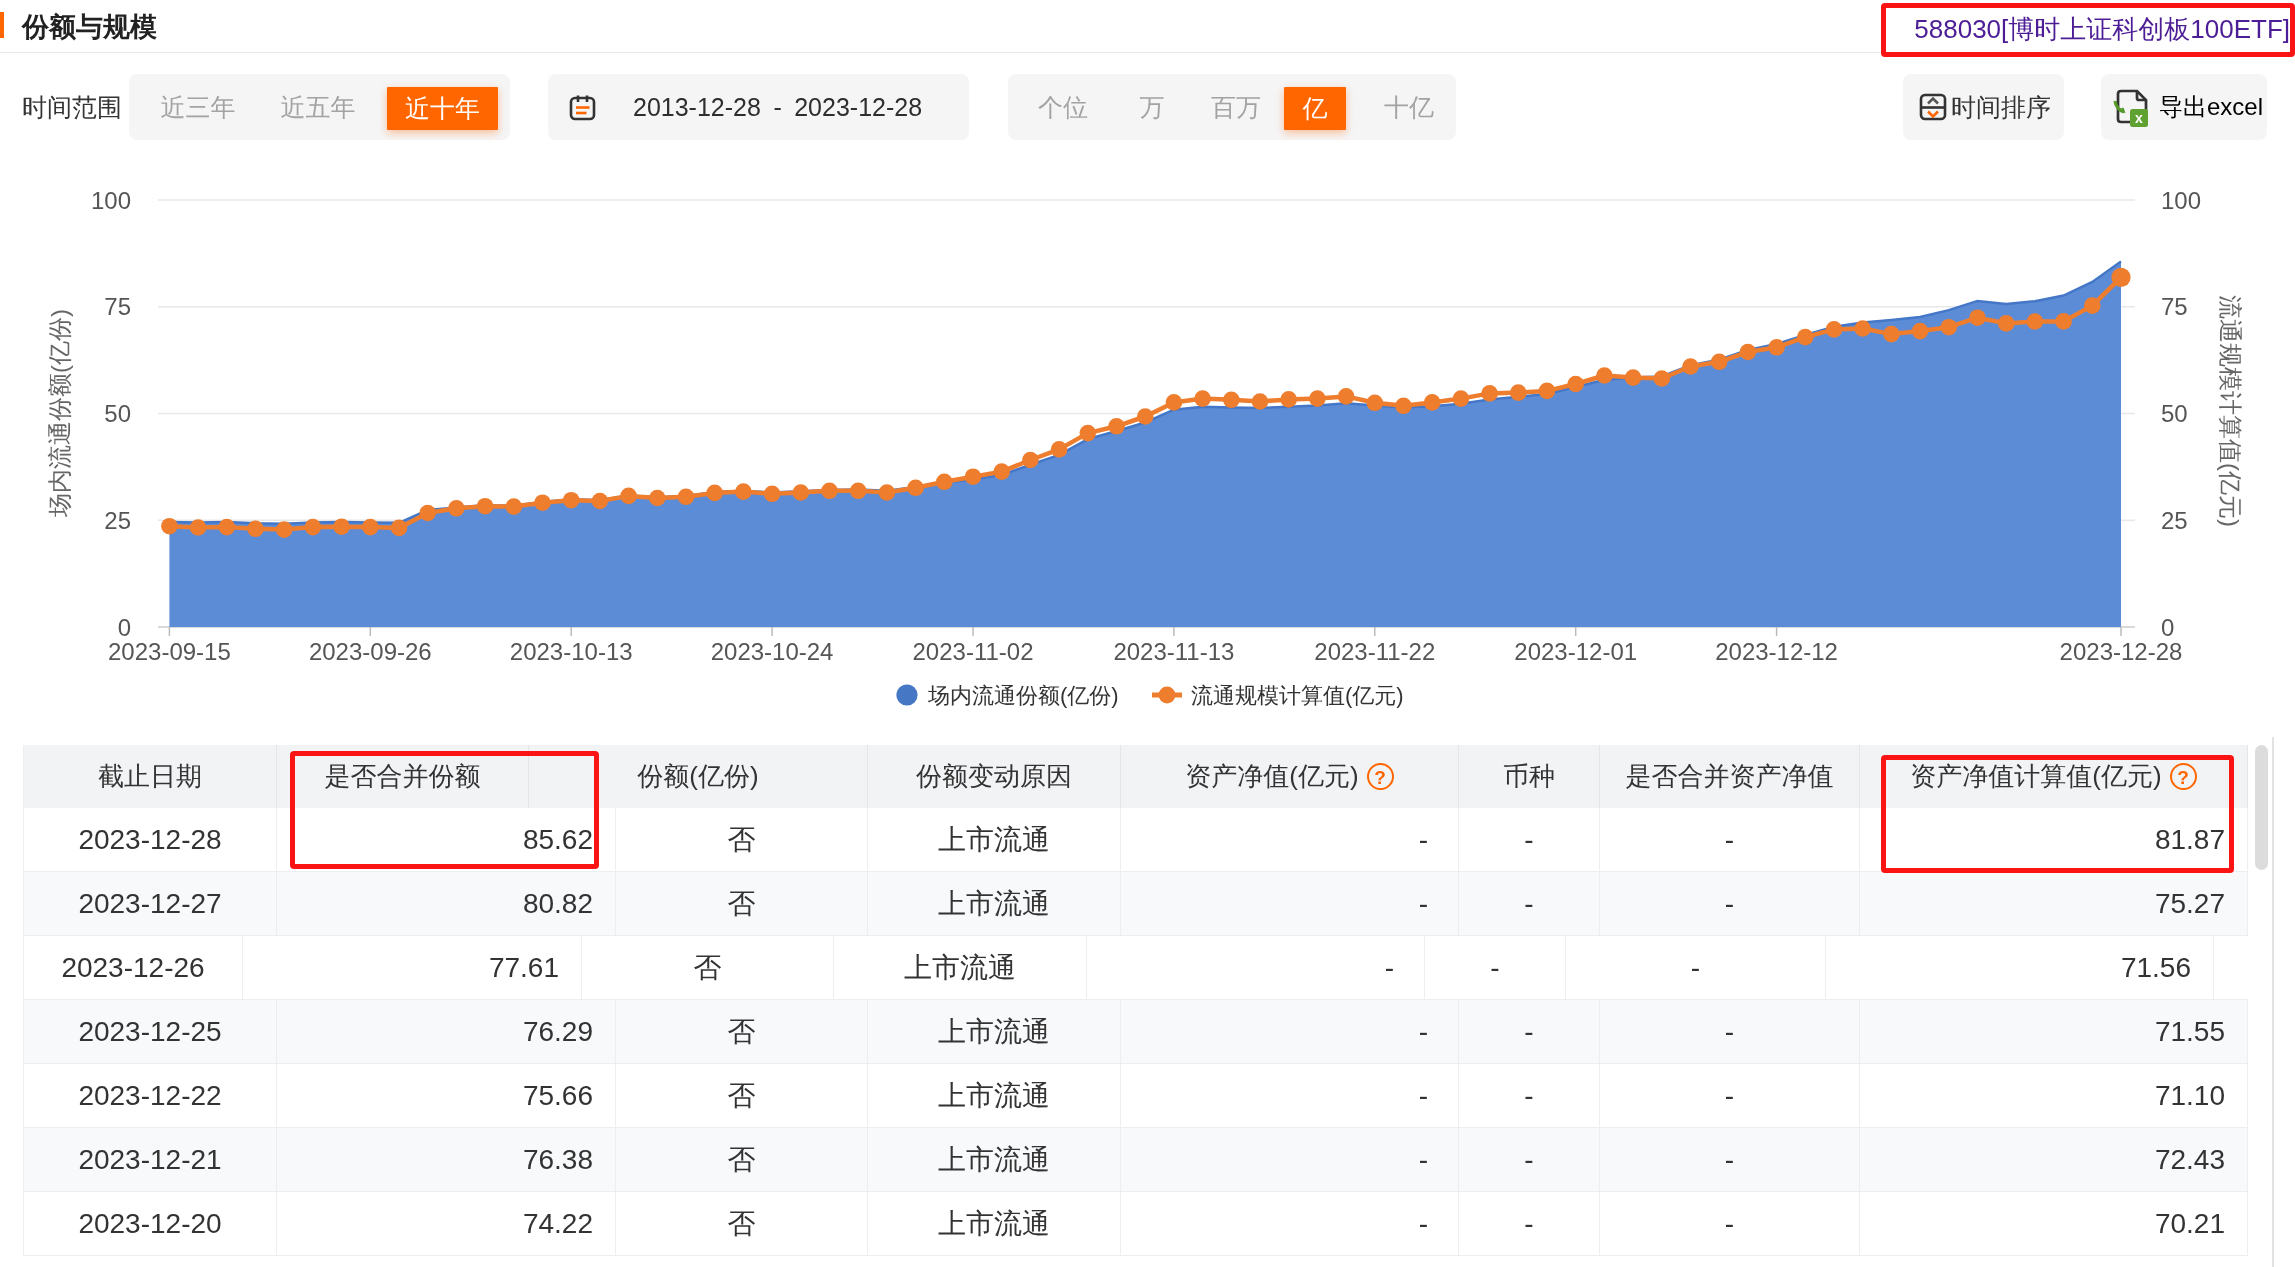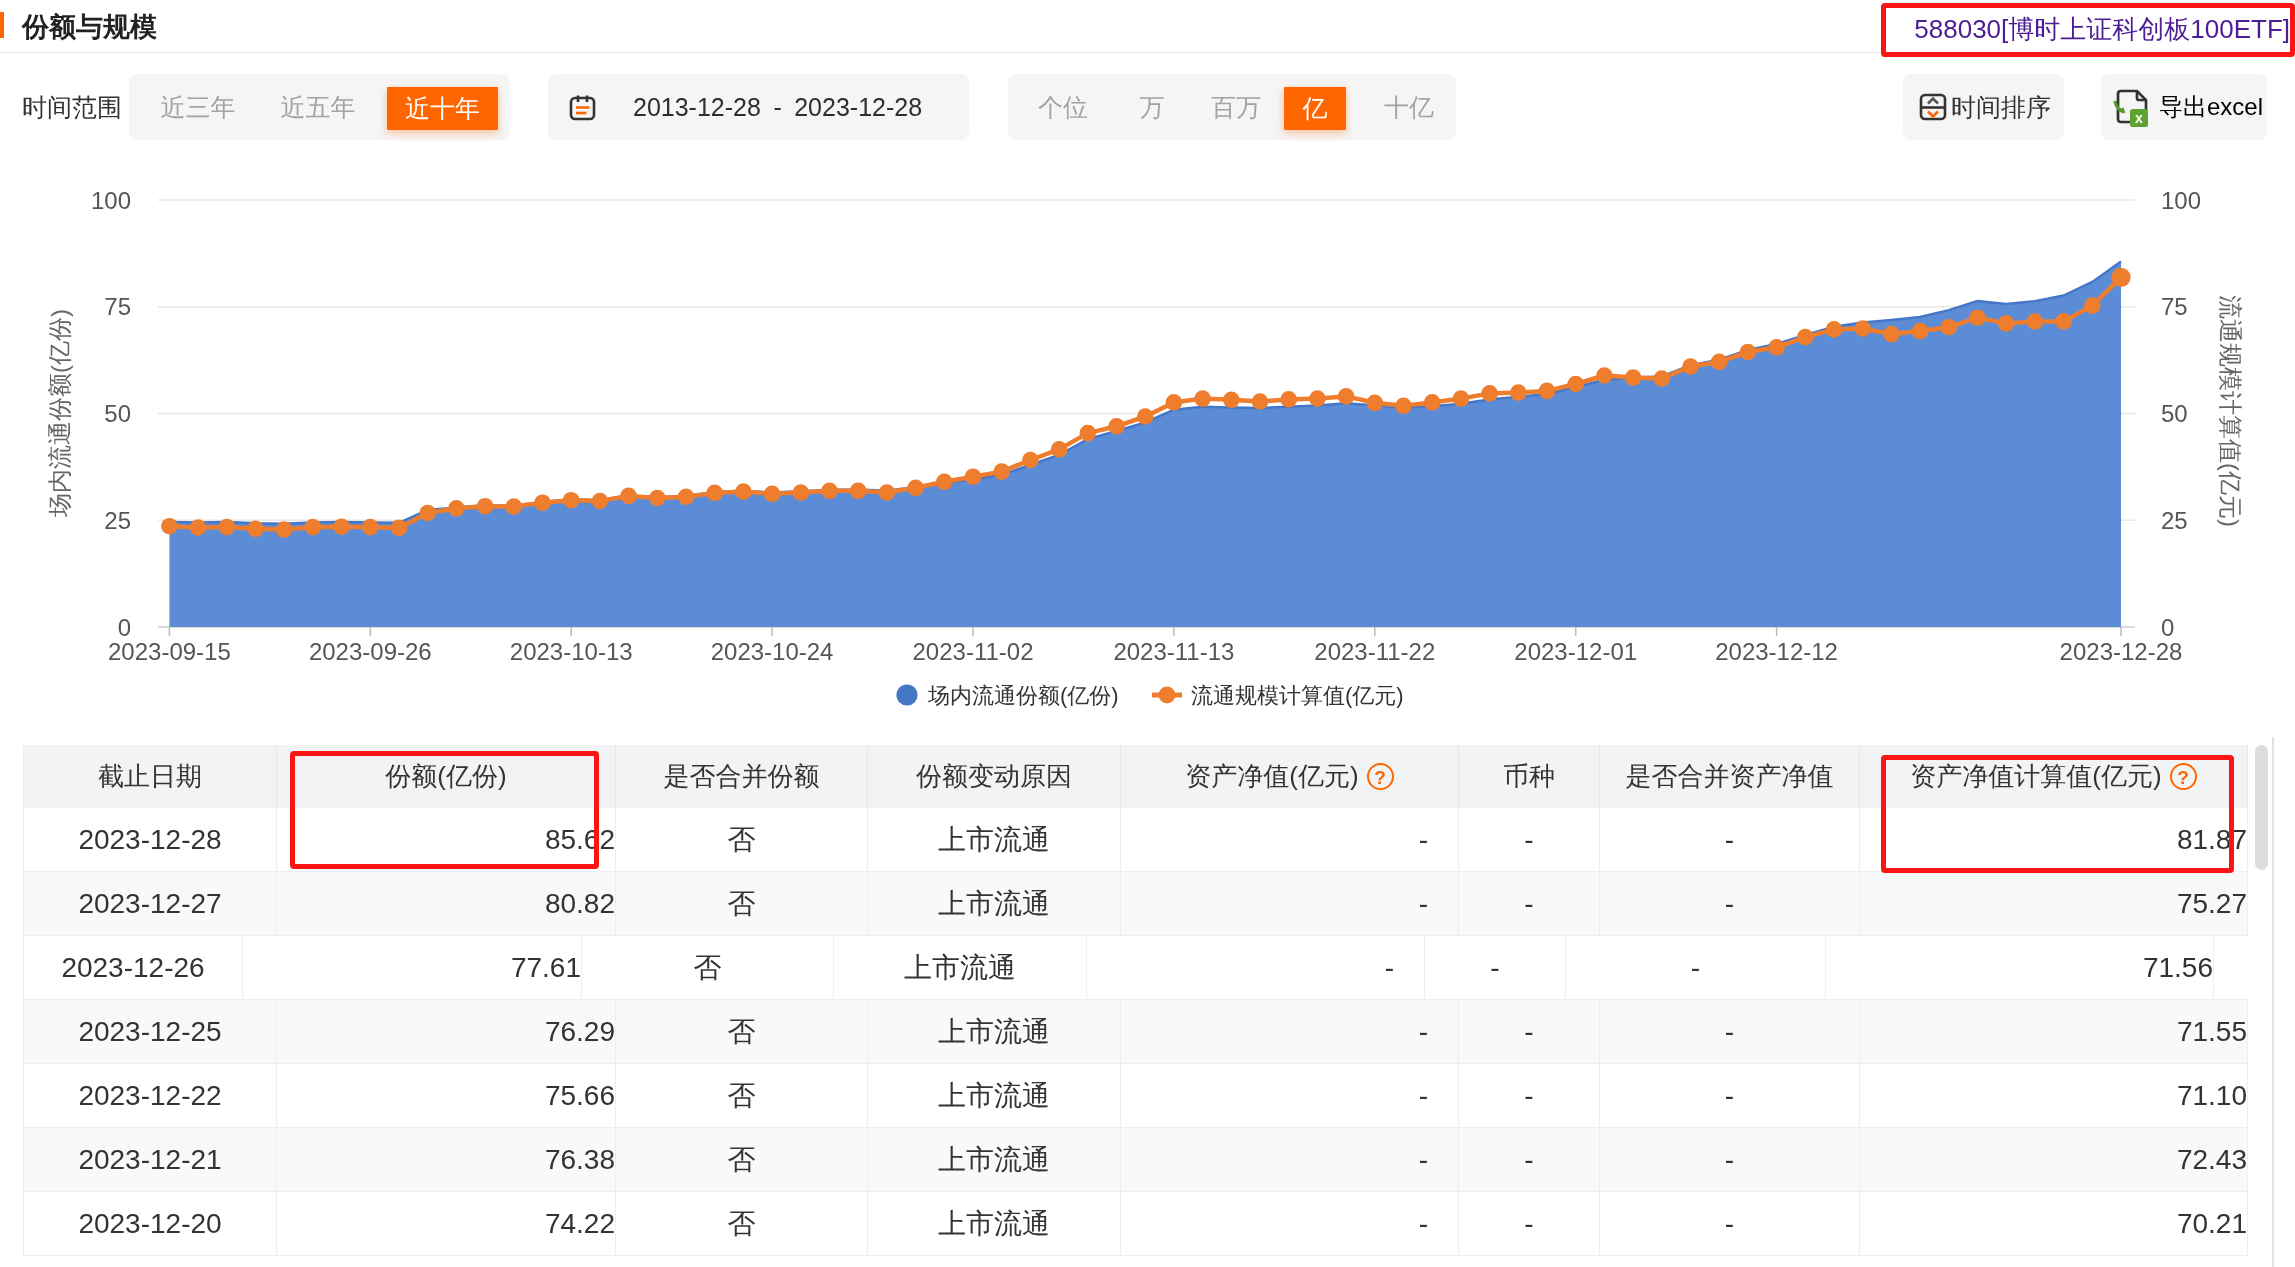--- a/index.html
+++ b/index.html
@@ -10,21 +10,21 @@
 .obtn {position:absolute;top:13px;height:43px;line-height:43px;background:#f60;border-radius:1px;
   color:#fff;font-size:25px;text-align:center;box-shadow:0 3px 9px rgba(255,102,0,.38)}
 .qm {display:inline-block;width:27px;height:27px;line-height:25px;border:2px solid #f60;border-radius:50%;
   color:#f60;font-size:19px;text-align:center;margin-left:8px;vertical-align:-3px;font-weight:bold}
 #tbl .tr {display:flex;height:64px;border-bottom:1px solid #eceef1;background:#fff}
 #tbl .th-row {background:#f2f3f5;border-bottom:none}
 #tbl .c {display:flex;align-items:center;justify-content:center;font-size:28px;color:#333;
   border-right:1px solid #eceef1;height:100%}
 #tbl .c:first-child {border-left:1px solid #eceef1}
 #tbl .th-row .c {font-size:26px;border-right-color:#e4e6e9}
-#tbl .num {justify-content:flex-end;}
+#tbl .num {justify-content:flex-end;padding-right:22px}
 #tbl .num2 {justify-content:flex-end;padding-right:30px}
 .rbox {position:absolute;border:5px solid #fa1414;border-radius:4px}
 </style></head>
 <body>
 <div class="abs" style="left:0;top:12px;width:4px;height:26px;background:#f60"></div>
 <div class="abs" style="left:22px;top:13px;height:28px;line-height:28px;font-size:27px;font-weight:bold;color:#222">份额与规模</div>
 <div class="abs" style="left:1902px;top:15px;width:388px;height:28px;line-height:28px;font-size:26px;color:#4c1d95;text-align:right">588030[博时上证科创板100ETF]</div>
 <div class="abs" style="left:0;top:52px;width:2295px;height:1px;background:#e7e7e7"></div>
 
 <div class="abs" style="left:22px;top:74px;height:66px;line-height:66px;font-size:25px;color:#333">时间范围</div>
@@ -184,22 +184,22 @@
 <circle cx="907" cy="535" r="10.6" fill="#4577c5"></circle>
 <text x="928" y="543" font-size="22" fill="#333">场内流通份额(亿份)</text>
 <line x1="1152" y1="535" x2="1182" y2="535" stroke="#ee7d2e" stroke-width="5"></line>
 <circle cx="1167" cy="535" r="8.4" fill="#ee7d2e"></circle>
 <text x="1191" y="543" font-size="22" fill="#333">流通规模计算值(亿元)</text>
 </svg>
 
 <div class="abs" id="tbl" style="left:23px;top:745px;width:2225px">
 <div class="tr th-row" style="height:63px">
       <div class="c" style="width:254px">截止日期</div>
+      <div class="c" style="width:252px">是否合并份额</div>
       <div class="c" style="width:339px">份额(亿份)</div>
-      <div class="c" style="width:252px">是否合并份额</div>
       <div class="c" style="width:253px">份额变动原因</div>
       <div class="c" style="width:338px">资产净值(亿元)<span class="qm">?</span></div>
       <div class="c" style="width:141px">币种</div>
       <div class="c" style="width:260px">是否合并资产净值</div>
       <div class="c" style="width:388px">资产净值计算值(亿元)<span class="qm">?</span></div>
     </div>
 <div class="tr">
       <div class="c" style="width:254px">2023-12-28</div>
       <div class="c num" style="width:339px">85.62</div>
       <div class="c" style="width:252px">否</div>

